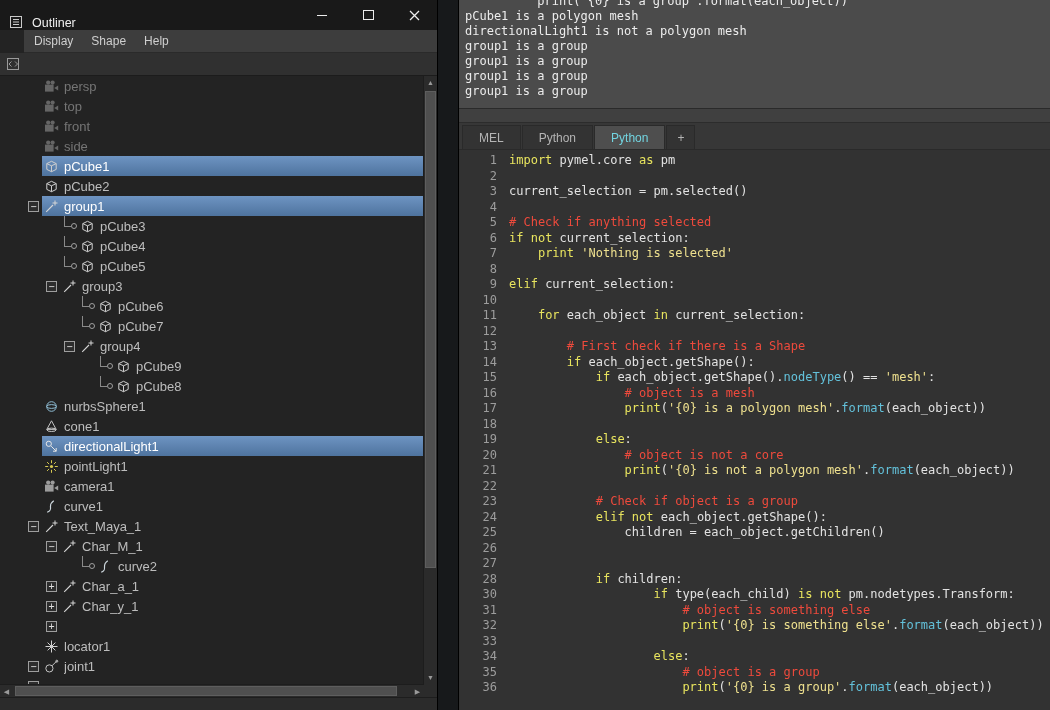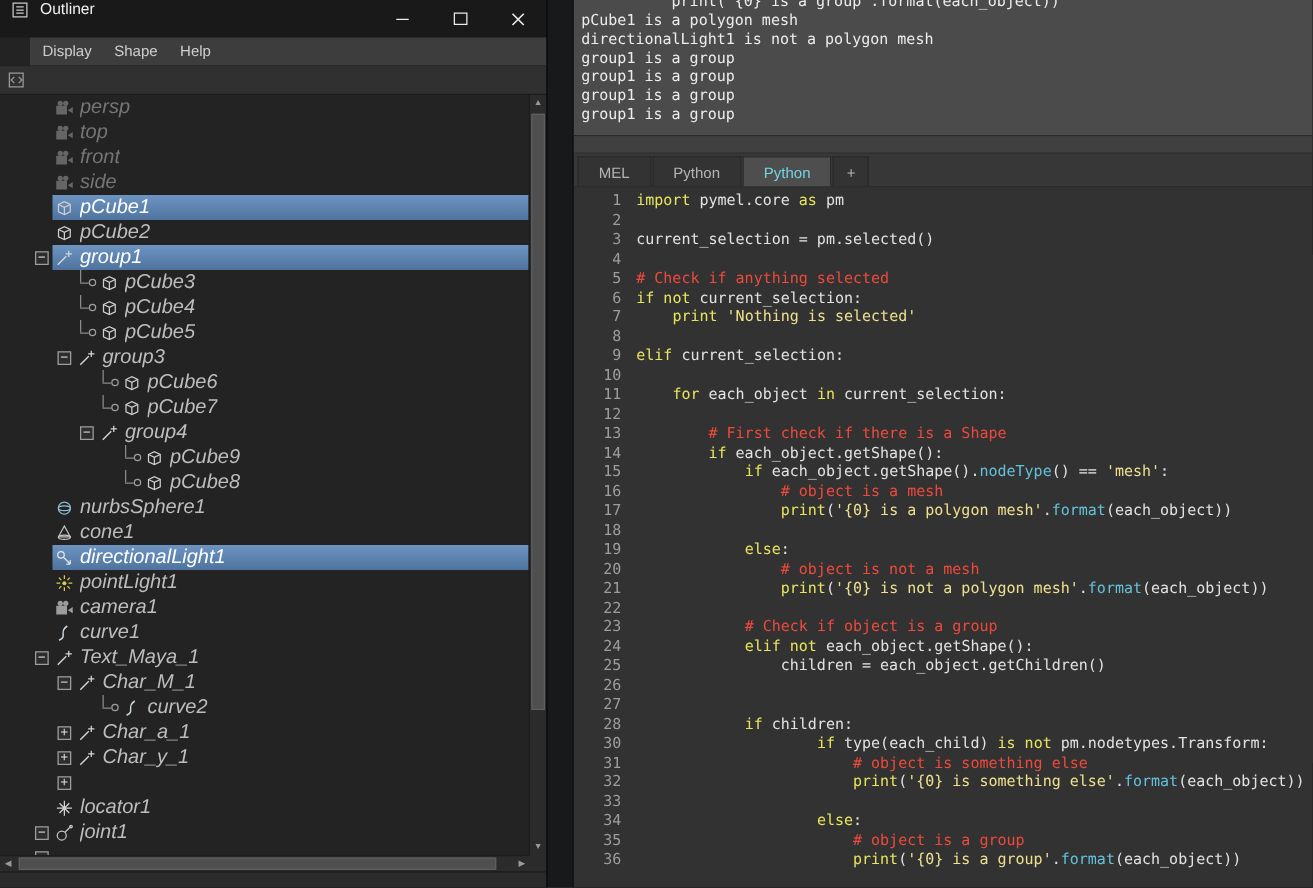--- a/index.html
+++ b/index.html
@@ -6,21 +6,21 @@
   body{
     width:1050px;height:710px;position:relative;overflow:hidden;
     background:#17191b;font-family:"Liberation Sans",sans-serif;
   }
   
   .outliner-window{
     position:absolute;left:0;top:0;width:438px;height:710px;
     background:#232323;border-right:1px solid #000;
     display:flex;flex-direction:column;box-sizing:border-box;
   }
-  .titlebar{height:30px;background:#191919;display:flex;align-items:flex-start;padding:0 0 0 8px;flex:none;}
+  .titlebar{height:30px;background:#191919;display:flex;align-items:flex-end;padding:0 0 0 8px;flex:none;}
   .win-icon{width:16px;height:16px;margin-right:8px;display:flex;align-items:center;justify-content:center;}
   .win-title{color:#f0f0f0;font-size:12.5px;}
   .win-controls{margin-left:auto;display:flex;align-items:center;height:100%;}
   .wbtn{width:46px;height:100%;display:flex;align-items:center;justify-content:center;cursor:default;}
   .g-min{display:block;width:10px;border-top:1.4px solid #ececec;}
   .g-max{display:block;width:9px;height:8px;border:1.2px solid #ececec;}
   .menubar{height:22px;background:#3d3d3d;display:flex;align-items:center;gap:18px;padding:0 10px;flex:none;border-bottom:1px solid #2a2a2a;margin-left:24px;}
   .menu-item{color:#cfcfcf;font-size:12px;}
   .toolbar{height:22px;background:#303030;display:flex;align-items:center;padding:0 4px;flex:none;border-bottom:1px solid #1c1c1c;}
   .tb-icon{width:18px;height:16px;display:flex;align-items:center;justify-content:center;}
@@ -32,21 +32,21 @@
   .zoneA{flex:none;display:flex;justify-content:flex-end;align-items:center;padding-right:3px;box-sizing:border-box;}
   .expand-box{width:11px;height:11px;box-sizing:border-box;border:1px solid #9e9e9e;background:#2d2d2d;color:#ddd;
     font:10px/9px "DejaVu Sans Mono",monospace;text-align:center;flex:none;}
   .rowc{flex:1;display:flex;align-items:center;height:100%;min-width:0;padding-right:2px;}
   .rowc.sel{background:linear-gradient(var(--selection-top),var(--selection-bottom));}
   .conn{width:18px;height:20px;position:relative;flex:none;}
   .conn::before{content:"";position:absolute;left:4px;top:0;height:10px;border-left:1px solid #8a8a8a;}
   .conn::after{content:"";position:absolute;left:4px;top:10px;width:7px;border-top:1px solid #8a8a8a;}
   .conn .dot{position:absolute;left:11px;top:7px;width:6px;height:6px;border:1px solid #9e9e9e;border-radius:50%;box-sizing:border-box;}
   .tree-icon{width:16px;height:16px;flex:none;margin:0 5px 0 1px;display:flex;align-items:center;justify-content:center;}
-  .rlabel{font-size:16px;color:#bdbdbd;white-space:nowrap;overflow:hidden;font-style:italic;}
+  .rlabel{font-size:13px;color:#bdbdbd;white-space:nowrap;overflow:hidden;}
   .rowc.sel .rlabel{color:#ffffff;}
   .rowc.grayed .rlabel{color:#757575;}
   .rowc.grayed .tree-icon{opacity:.55;}
   
   .vscroll{width:13px;flex:none;background:#2b2b2b;border-left:1px solid #1d1d1d;display:flex;flex-direction:column;}
   .vtrack{flex:1;position:relative;}
   .vthumb{position:absolute;left:1px;right:1px;top:2px;height:82%;background:#4f4f4f;border:1px solid #5e5e5e;box-sizing:border-box;}
   .sarrow{width:13px;height:13px;flex:none;color:#9a9a9a;font-size:7px;line-height:13px;text-align:center;}
   .hrow{height:13px;display:flex;flex:none;}
   .hscroll{flex:1;background:#2b2b2b;border-top:1px solid #1d1d1d;display:flex;}
@@ -676,21 +676,21 @@
       <div class="cl">
         <span class="ln">18</span>
         <span class="ct"></span>
       </div>
       <div class="cl">
         <span class="ln">19</span>
         <span class="ct"><span class="tk-p">            </span><span class="tk-k">else</span><span class="tk-p">:</span></span>
       </div>
       <div class="cl">
         <span class="ln">20</span>
-        <span class="ct"><span class="tk-p">                </span><span class="tk-c"># object is not a mesh</span></span>
+        <span class="ct"><span class="tk-p">                </span><span class="tk-c"># object is not a core</span></span>
       </div>
       <div class="cl">
         <span class="ln">21</span>
         <span class="ct"><span class="tk-p">                </span><span class="tk-k">print</span><span class="tk-p">(</span><span class="tk-s">'{0} is not a polygon mesh'</span><span class="tk-p">.</span><span class="tk-m">format</span><span class="tk-p">(each_object))</span></span>
       </div>
       <div class="cl">
         <span class="ln">22</span>
         <span class="ct"></span>
       </div>
       <div class="cl">

